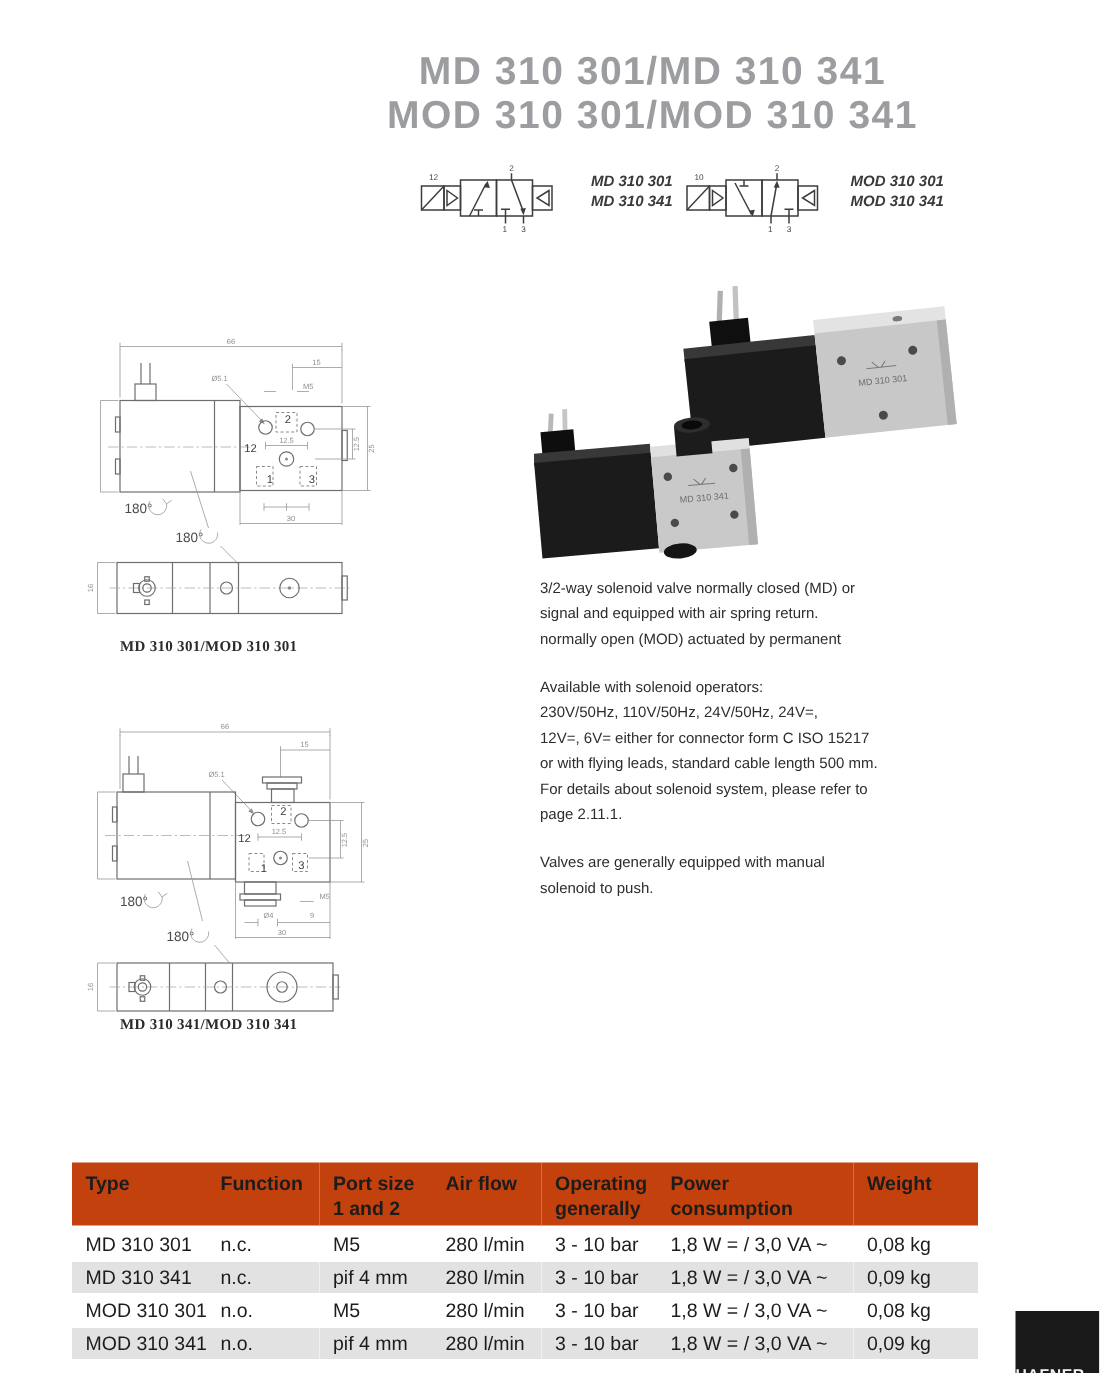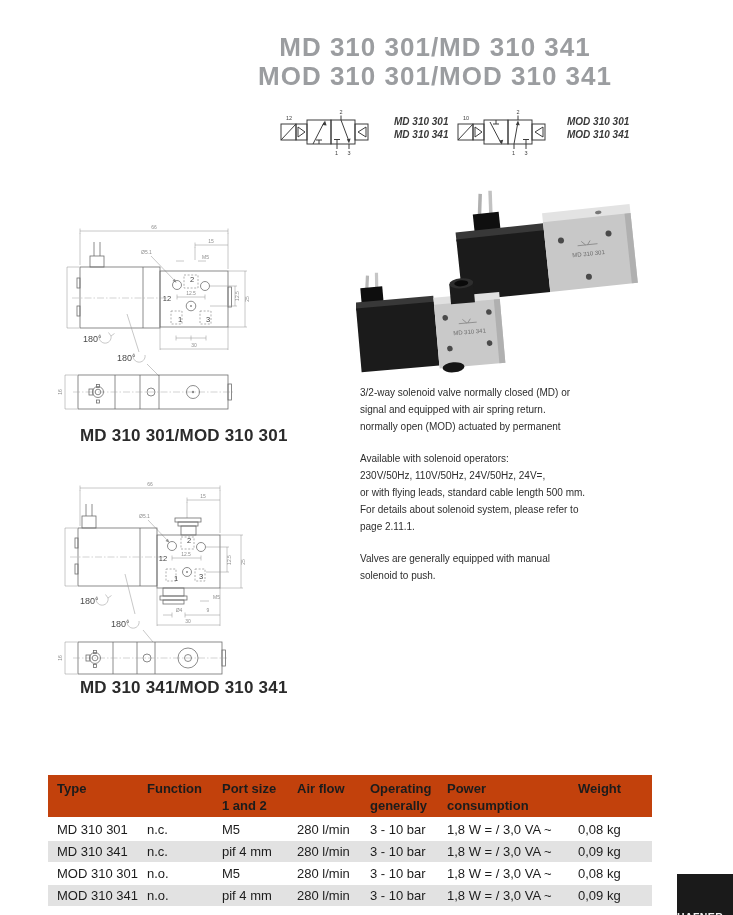--- a/index.html
+++ b/index.html
@@ -13,21 +13,21 @@
     line-height:13px; color:#3a3a3a; }
   .md-labels { left:394px; top:92px; }
   .mod-labels { left:567px; top:92px; }
   .symbol-svg { position:absolute; width:115px; height:46px; }
   #sym-md { left:278px; top:86px; }
   #sym-mod { left:455px; top:86px; }
 
   .dwg-svg { position:absolute; }
   #drawing1 { left:55px; top:195px; width:210px; height:200px; }
   #drawing2 { left:55px; top:455px; width:215px; height:200px; }
-  .dwg-caption { position:absolute; font-weight:bold; font-size:17px; color:#2b2b2b; letter-spacing:.2px; }
+  .dwg-caption { position:absolute; font-weight:bold; font-size:10px; color:#2b2b2b; letter-spacing:.2px;font-family:Liberation Serif, serif; }
   #caption1 { left:80px; top:403px; }
   #caption2 { left:80px; top:655px; }
 
   #photo1 { position:absolute; left:450px; top:162px; width:195px; height:132px; }
   #photo2 { position:absolute; left:356px; top:248px; width:175px; height:112px; }
 
   .desc { position:absolute; left:360px; top:361px; width:285px; font-size:10px;
     line-height:17px; color:#2d2d2d; }
   .desc .para { margin:0 0 15px 0; }
 
@@ -269,20 +269,21 @@
 
   <div class="desc">
     <div class="para">
       <div>3/2-way solenoid valve normally closed (MD) or</div>
       <div>signal and equipped with air spring return.</div>
       <div>normally open (MOD) actuated by permanent</div>
     </div>
     <div class="para">
       <div>Available with solenoid operators:</div>
       <div>230V/50Hz, 110V/50Hz, 24V/50Hz, 24V=,</div>
+      <div>12V=, 6V= either for connector form C ISO 15217</div>
       <div>or with flying leads, standard cable length 500 mm.</div>
       <div>For details about solenoid system, please refer to</div>
       <div>page 2.11.1.</div>
     </div>
     <div class="para">
       <div>Valves are generally equipped with manual</div>
       <div>solenoid to push.</div>
     </div>
   </div>
 

